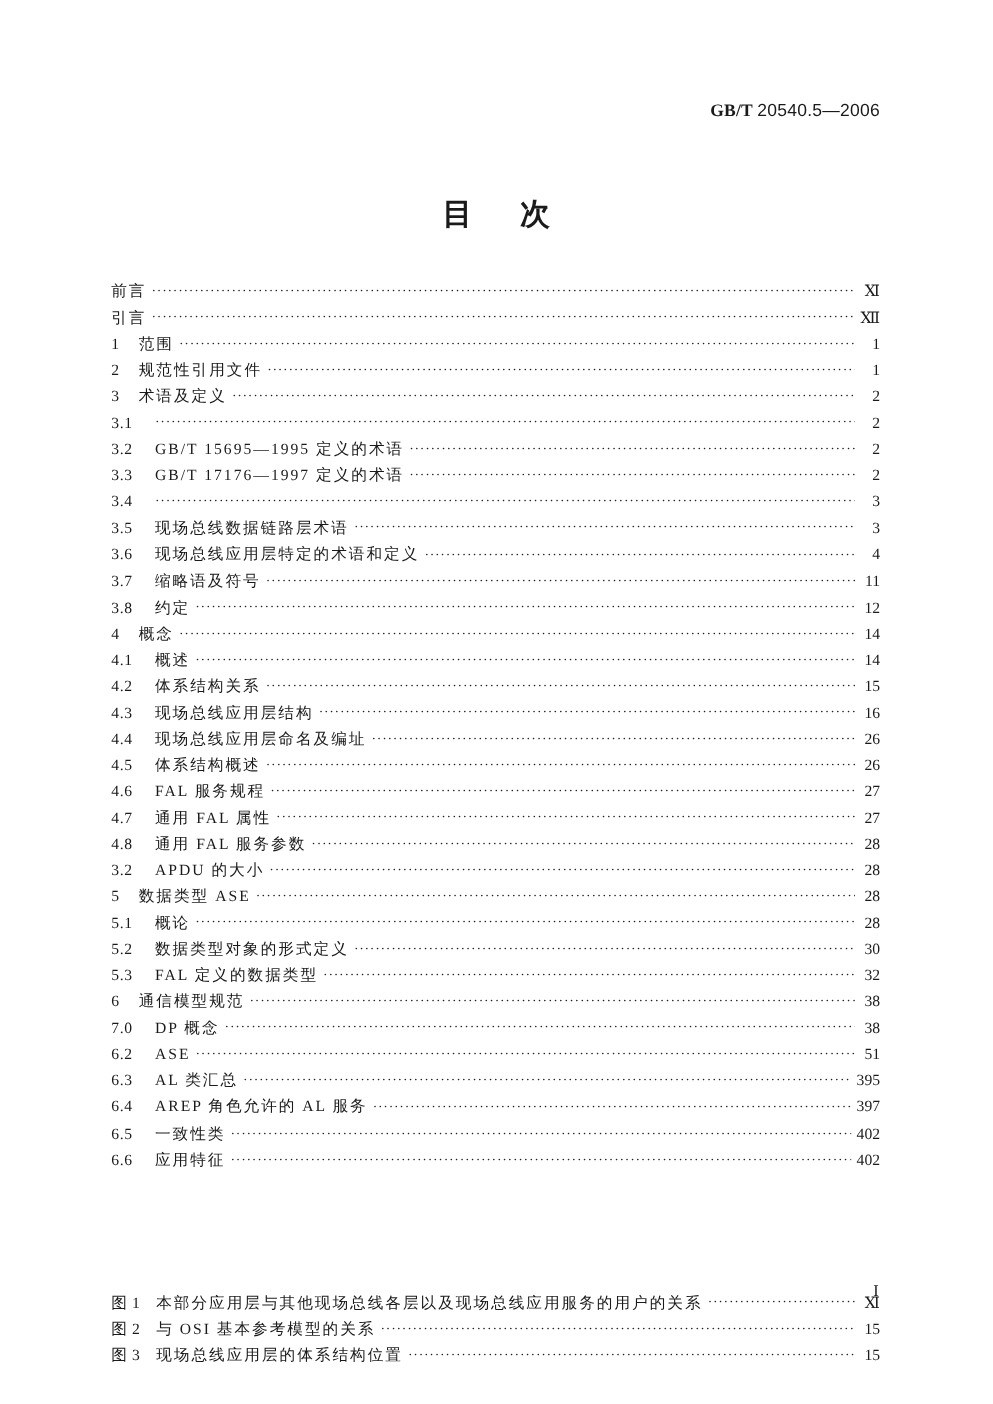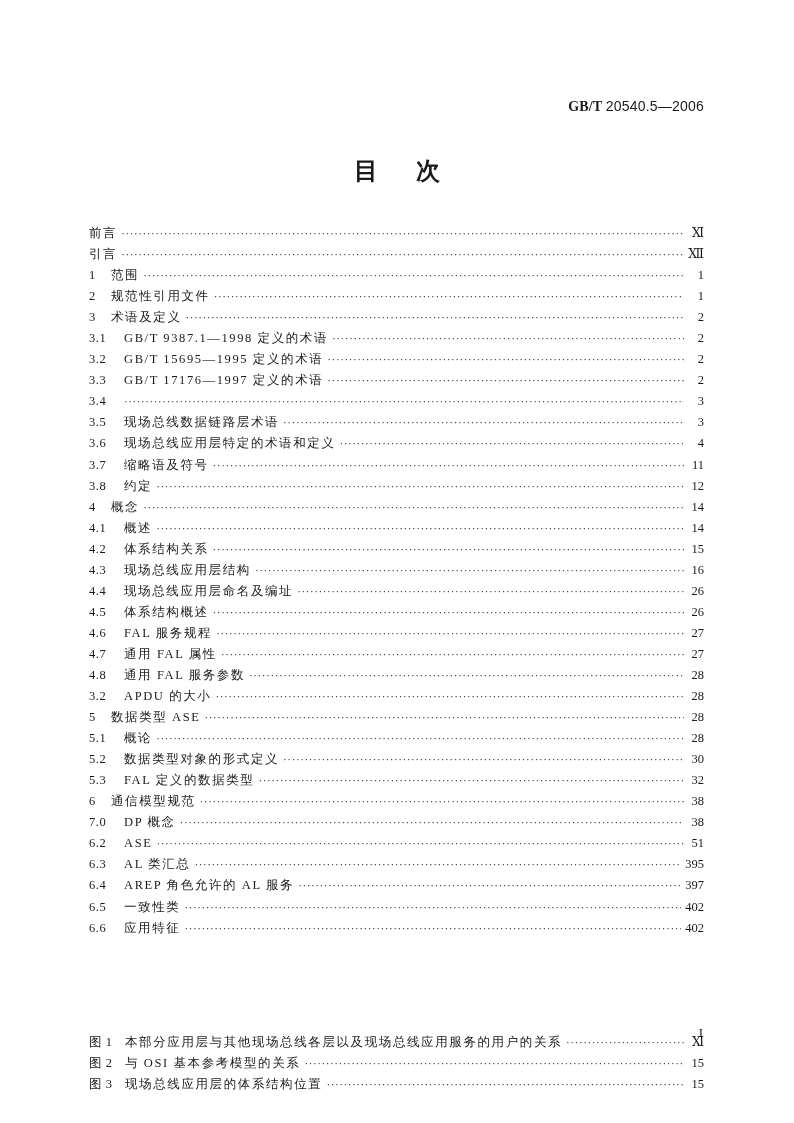--- a/index.html
+++ b/index.html
@@ -10,21 +10,21 @@
     body {
       width: 794px;
       height: 1123px;
       position: relative;
       overflow: hidden;
       color: #1a1a1a;
       font-family: "Liberation Serif", "DejaVu Serif", serif;
     }
     .std-code {
       position: absolute;
-      top: 98px;
+      top: 80px;
       right: 90px;
       font-size: 14px;
       font-weight: bold;
       letter-spacing: 0.2px;
     }
     .std-code .num {
       font-family: "Liberation Sans", "DejaVu Sans", sans-serif;
       font-weight: normal;
     }
     .toc-title {
@@ -45,21 +45,21 @@
     .toc {
       position: absolute;
       left: 89px;
       width: 615px;
       font-size: 12.5px;
     }
     .toc-main { top: 223px; }
     .toc-figs { top: 992px; margin-top: 40px; }
     .row {
       display: flex;
-      align-items: center;
+      align-items: flex-end;
       height: 21.05px;
       line-height: 21.05px;
       white-space: nowrap;
     }
     .row .no {
       display: inline-block;
       flex: 0 0 auto;
       letter-spacing: 0.5px;
     }
     .row .no.l1 { width: 22px; }
@@ -132,21 +132,20 @@
       <span class="page">1</span>
     </div>
     <div class="row">
       <span class="no l1">3</span>
       <span class="title">术语及定义</span>
       <span class="leader"></span>
       <span class="page">2</span>
     </div>
     <div class="row">
       <span class="no l2">3.1</span>
-      <span class="title">GB/T 9387.1—1998 定义的术语</span>
       <span class="leader"></span>
       <span class="page">2</span>
     </div>
     <div class="row">
       <span class="no l2">3.2</span>
       <span class="title">GB/T 15695—1995 定义的术语</span>
       <span class="leader"></span>
       <span class="page">2</span>
     </div>
     <div class="row">

